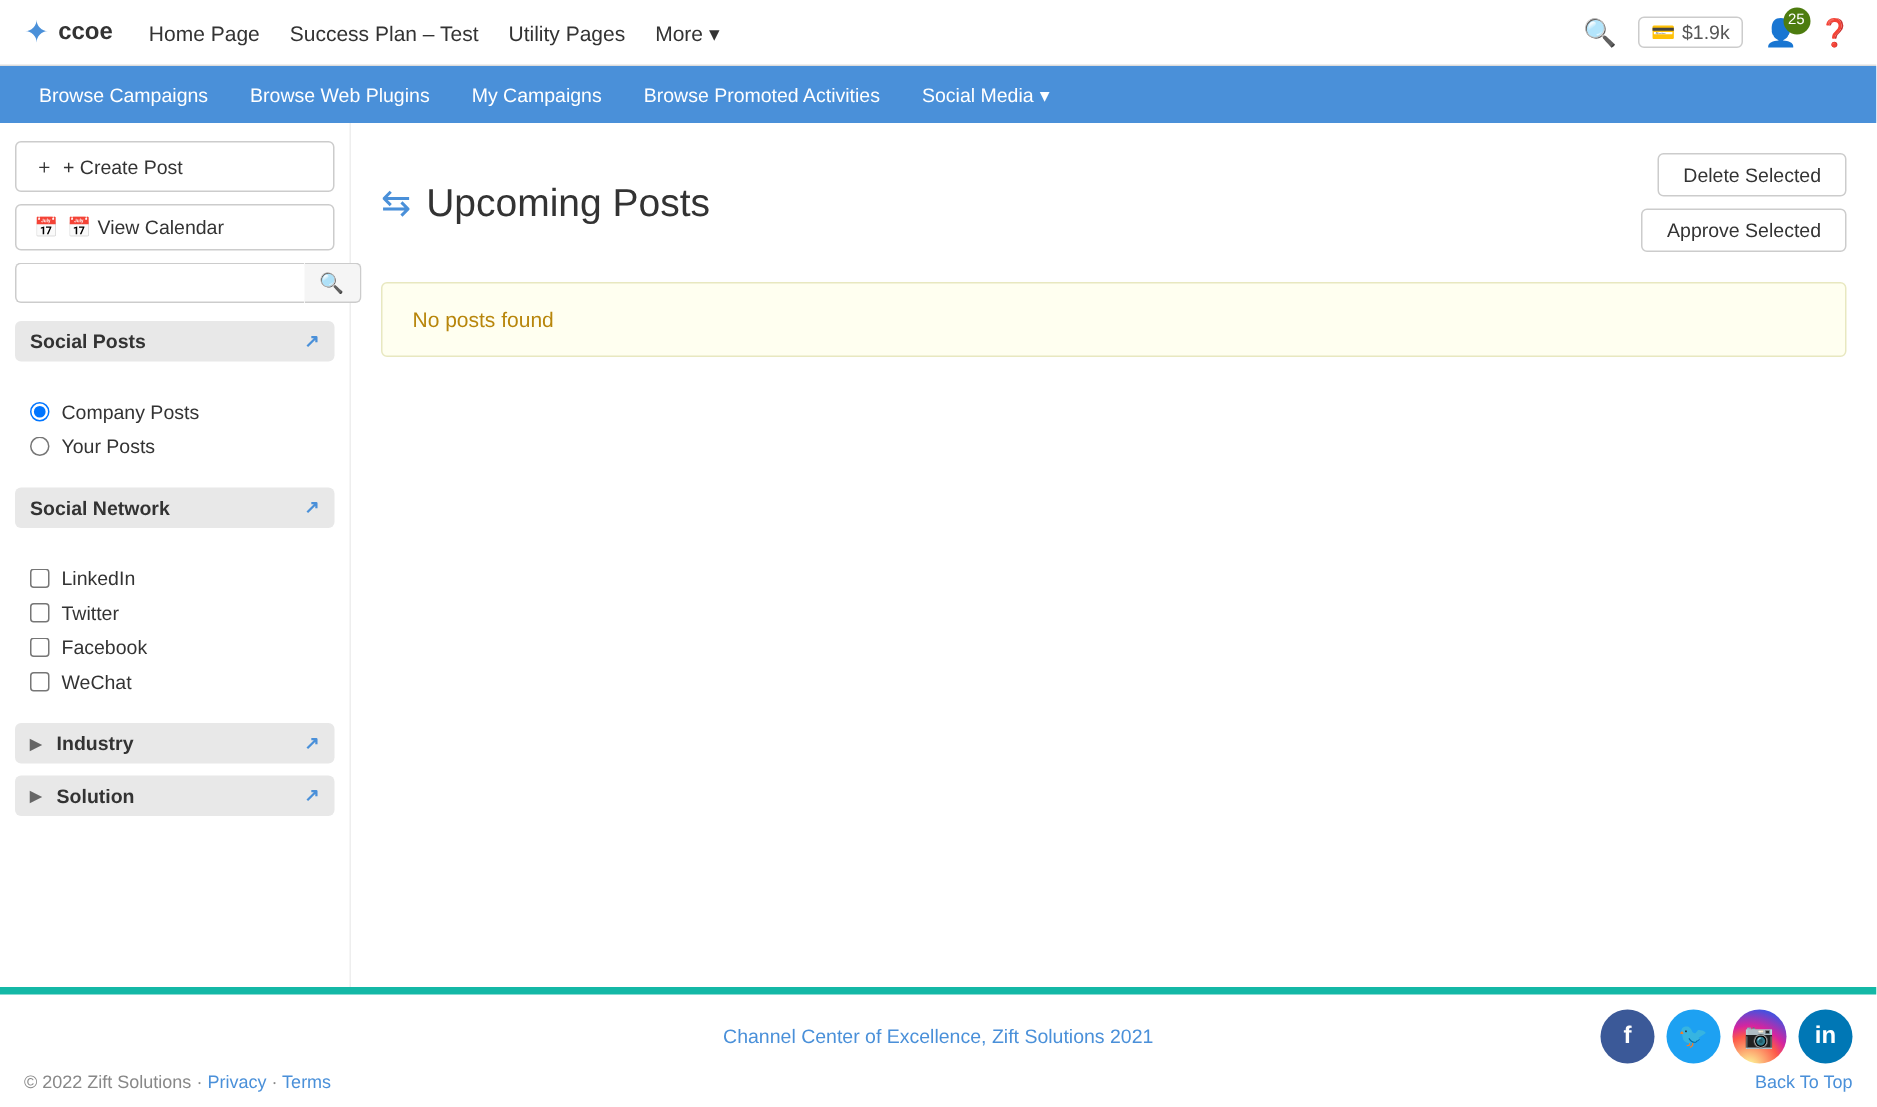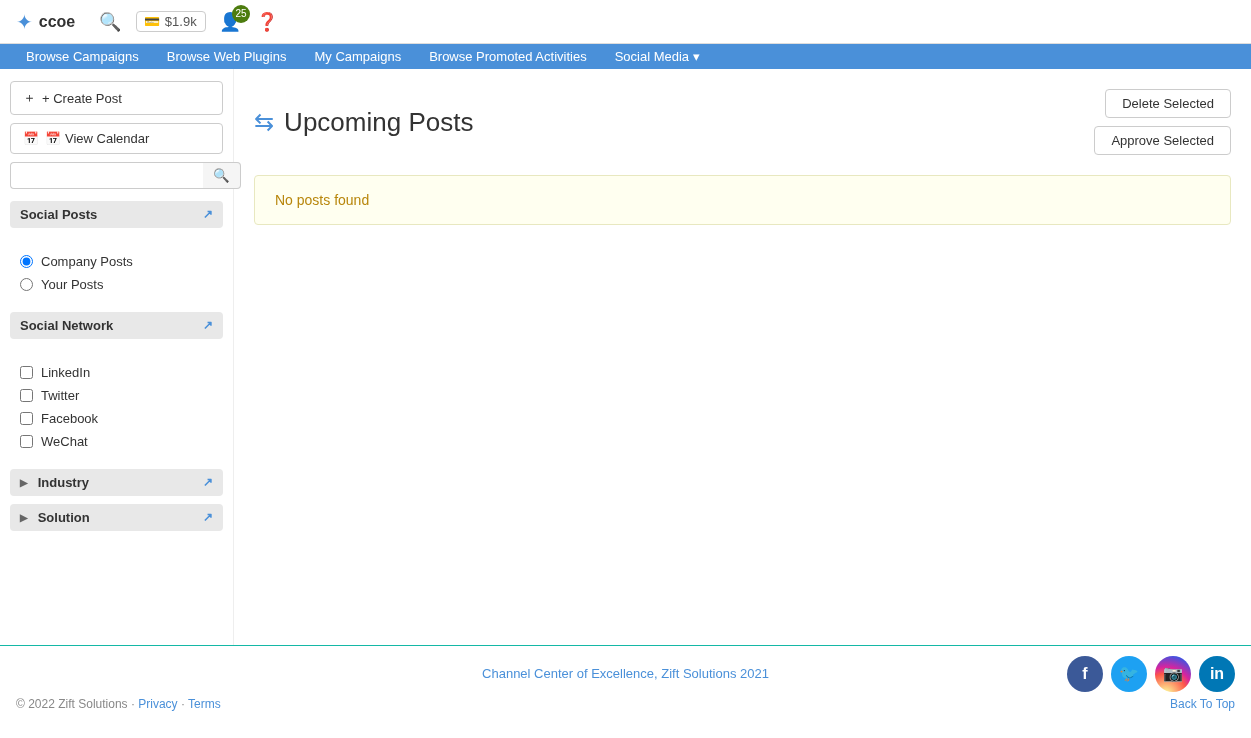--- a/index.html
+++ b/index.html
@@ -18,21 +18,21 @@
     .top-nav-links a { text-decoration: none; color: #333; font-size: 14px; }
     .top-nav-right { display: flex; align-items: center; gap: 14px; }
     .search-icon-btn { background: none; border: none; cursor: pointer; font-size: 18px; color: #555; }
     .credit-box { display: flex; align-items: center; gap: 4px; border: 1px solid #ccc; border-radius: 4px; padding: 2px 8px; font-size: 13px; color: #555; }
     .notif-btn { position: relative; background: none; border: none; cursor: pointer; font-size: 18px; color: #555; }
     .notif-badge { position: absolute; top: -6px; right: -8px; background: #4d7c0f; color: #fff; border-radius: 50%; font-size: 10px; width: 18px; height: 18px; display: flex; align-items: center; justify-content: center; }
     .help-btn { background: none; border: none; cursor: pointer; font-size: 18px; color: #555; }
 
     
     .sec-nav {
-      display: flex; align-items: center; height: 25px;
+      display: flex; align-items: center; height: 38px;
       background: #4a90d9; padding: 0 12px; gap: 0;
     }
     .sec-nav a {
       text-decoration: none; color: #fff; font-size: 13px;
       padding: 0 14px; height: 38px; display: flex; align-items: center;
       white-space: nowrap;
     }
     .sec-nav .dropdown { display: flex; align-items: center; gap: 4px; cursor: pointer; color: #fff; font-size: 13px; padding: 0 14px; height: 38px; }
 
     
@@ -83,21 +83,21 @@
       white-space: nowrap;
     }
 
     .no-posts-box {
       background: #fffff0; border: 1px solid #e8e8c0;
       padding: 16px 20px; border-radius: 4px; color: #b8860b; font-size: 14px;
     }
 
     
     .footer {
-      border-top: 1px solid #14b8a6; padding: 20px 16px 10px 16px;
+      border-top: 5px solid #14b8a6; padding: 20px 16px 10px 16px;
       background: #fff;
     }
     .footer-main {
       display: flex; justify-content: center; align-items: center;
       margin-bottom: 16px; position: relative;
     }
     .footer-credit { font-size: 13px; color: #4a90d9; text-align: center; }
     .footer-socials { display: flex; gap: 8px; position: absolute; right: 0; }
     .social-circle {
       width: 36px; height: 36px; border-radius: 50%;
@@ -120,20 +120,26 @@
     .arrow-down::after { content: " ▾"; }
     .arrow-right { display: inline-block; margin-right: 4px; color: #666; font-size: 10px; }
   </style>
 </head>
 <body>
 
 <nav class="top-nav">
   <div class="logo">
     <span class="logo-icon">✦</span>
     <span class="logo-text">ccoe</span>
+  </div>
+  <div class="top-nav-links">
+    <a href="#">Home Page</a>
+    <a href="#">Success Plan – Test</a>
+    <a href="#">Utility Pages</a>
+    <a href="#" class="arrow-down">More</a>
   </div>
   <div class="top-nav-right">
     <button class="search-icon-btn">🔍</button>
     <div class="credit-box">
       <span>💳</span>
       <span>$1.9k</span>
     </div>
     <button class="notif-btn">
       <span>👤</span>
       <span class="notif-badge">25</span>

